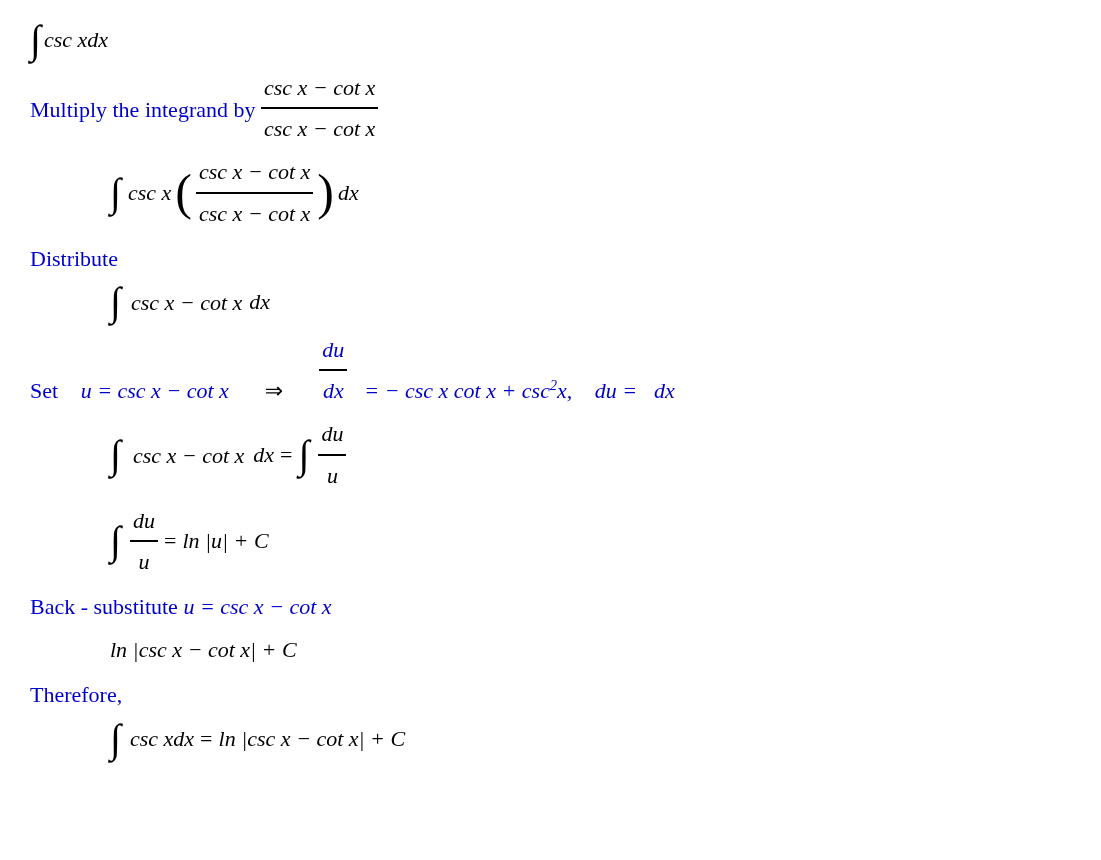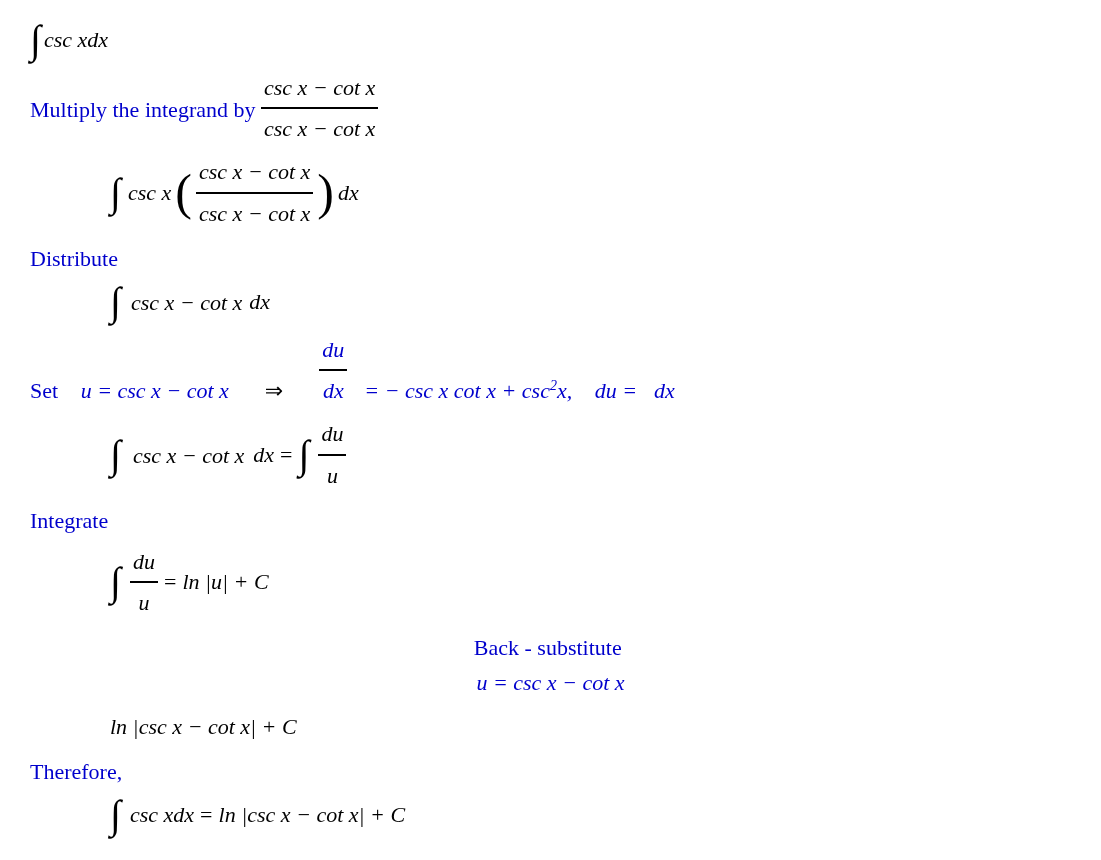--- a/index.html
+++ b/index.html
@@ -153,35 +153,34 @@
       <span>=</span>
       <span class="int-symbol">∫</span>
       <span class="dfrac">
         <span class="num italic"><i>du</i></span>
         <span class="den italic"><i>u</i></span>
       </span>
     </div>
   </div>
 
   <div class="math-block">
-    <div class="step-label">Integrate</div>
 
     <div class="indent" style="display:flex; align-items:center; font-size:22px; gap:6px;">
       <span class="int-symbol">∫</span>
       <span class="dfrac">
         <span class="num italic"><i>du</i></span>
         <span class="den italic"><i>u</i></span>
       </span>
       <span>=</span>
       <span class="italic">ln |<i>u</i>| + <i>C</i></span>
     </div>
   </div>
 
   <div class="math-block">
-    <div style="display:flex; align-items:center; font-size:22px; margin-bottom:8px;flex-direction:column;">
+    <div style="display:flex; align-items:center; font-size:22px; margin-bottom:8px;">
       <span class="step-label" style="margin:0;">Back - substitute&nbsp;</span>
       <span class="blue-italic"><i>u</i> = csc&nbsp;<i>x</i> − cot&nbsp;<i>x</i></span>
     </div>
 
     <div class="indent" style="display:flex; align-items:center; font-size:22px;">
       <span class="italic">ln |csc&nbsp;<i>x</i> − cot&nbsp;<i>x</i>| + <i>C</i></span>
     </div>
   </div>
 
   <div class="math-block">

